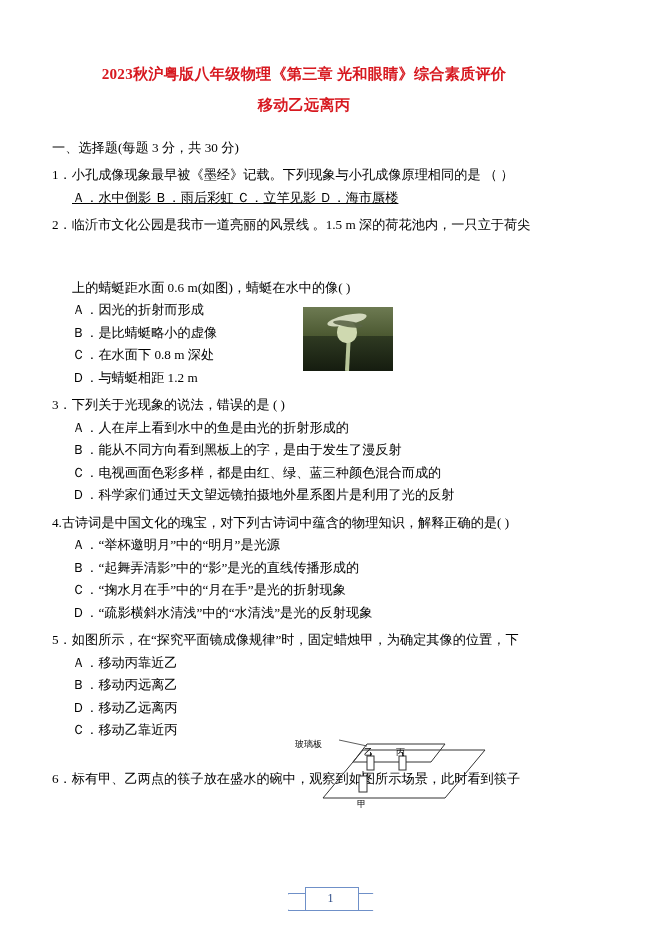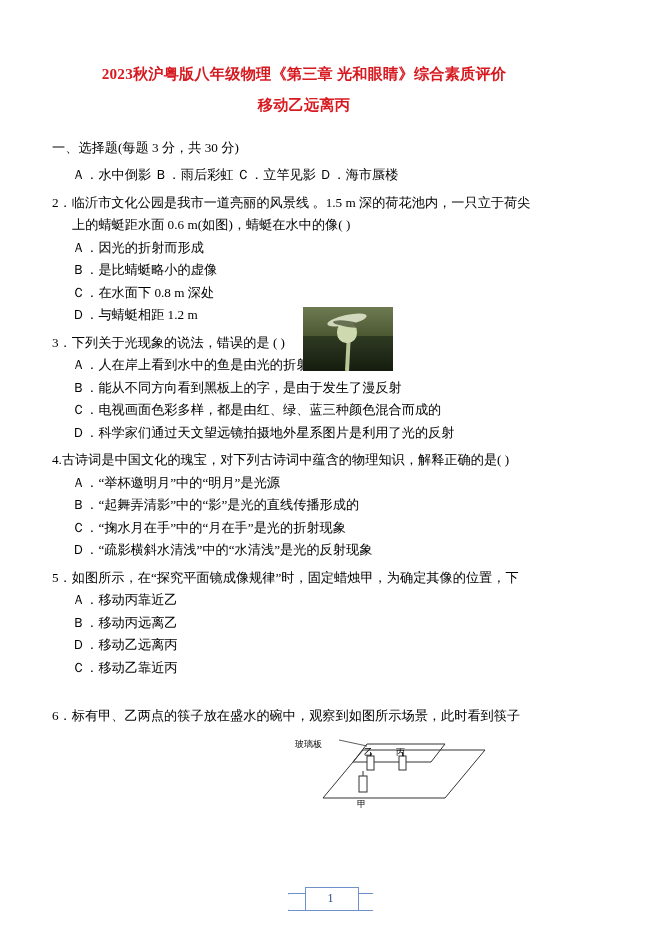--- a/index.html
+++ b/index.html
@@ -41,24 +41,26 @@
   .q {
     margin-top: 5px;
     font-size: 13.2px;
     line-height: 22.5px;
   }
   .q-stem {
     text-indent: 0;
   }
   .indent1 {
     padding-left: 20px;
+    margin-top: 40px;
   }
   .opts-inline {
     padding-left: 20px;
     line-height: 22.5px;
+    text-decoration: underline;
   }
   .opt {
     padding-left: 20px;
     line-height: 22.5px;
   }
   
   .fig-dragonfly {
     position: absolute;
     left: 303px;
     top: 307px;
@@ -157,20 +159,21 @@
 <div class="page">
 
   <div class="doc-title">
     <span>2023秋沪粤版八年级物理《第三章 光和眼睛》综合素质评价</span>
     <span class="line2">移动乙远离丙</span>
   </div>
 
   <div class="section-head">一、选择题(每题 3 分，共 30 分)</div>
 
   <div class="q">
+    <div class="q-stem">1．小孔成像现象最早被《墨经》记载。下列现象与小孔成像原理相同的是 （     ）</div>
     <div class="opts-inline">Ａ．水中倒影   Ｂ．雨后彩虹   Ｃ．立竿见影   Ｄ．海市蜃楼</div>
   </div>
 
   <div class="q">
     <div class="q-stem">2．临沂市文化公园是我市一道亮丽的风景线 。1.5 m 深的荷花池内，一只立于荷尖</div>
     <div class="indent1">上的蜻蜓距水面 0.6 m(如图)，蜻蜓在水中的像(      )</div>
     <div class="opt">Ａ．因光的折射而形成</div>
     <div class="opt">Ｂ．是比蜻蜓略小的虚像</div>
     <div class="opt">Ｃ．在水面下 0.8 m 深处</div>
     <div class="opt">Ｄ．与蜻蜓相距 1.2 m</div>

